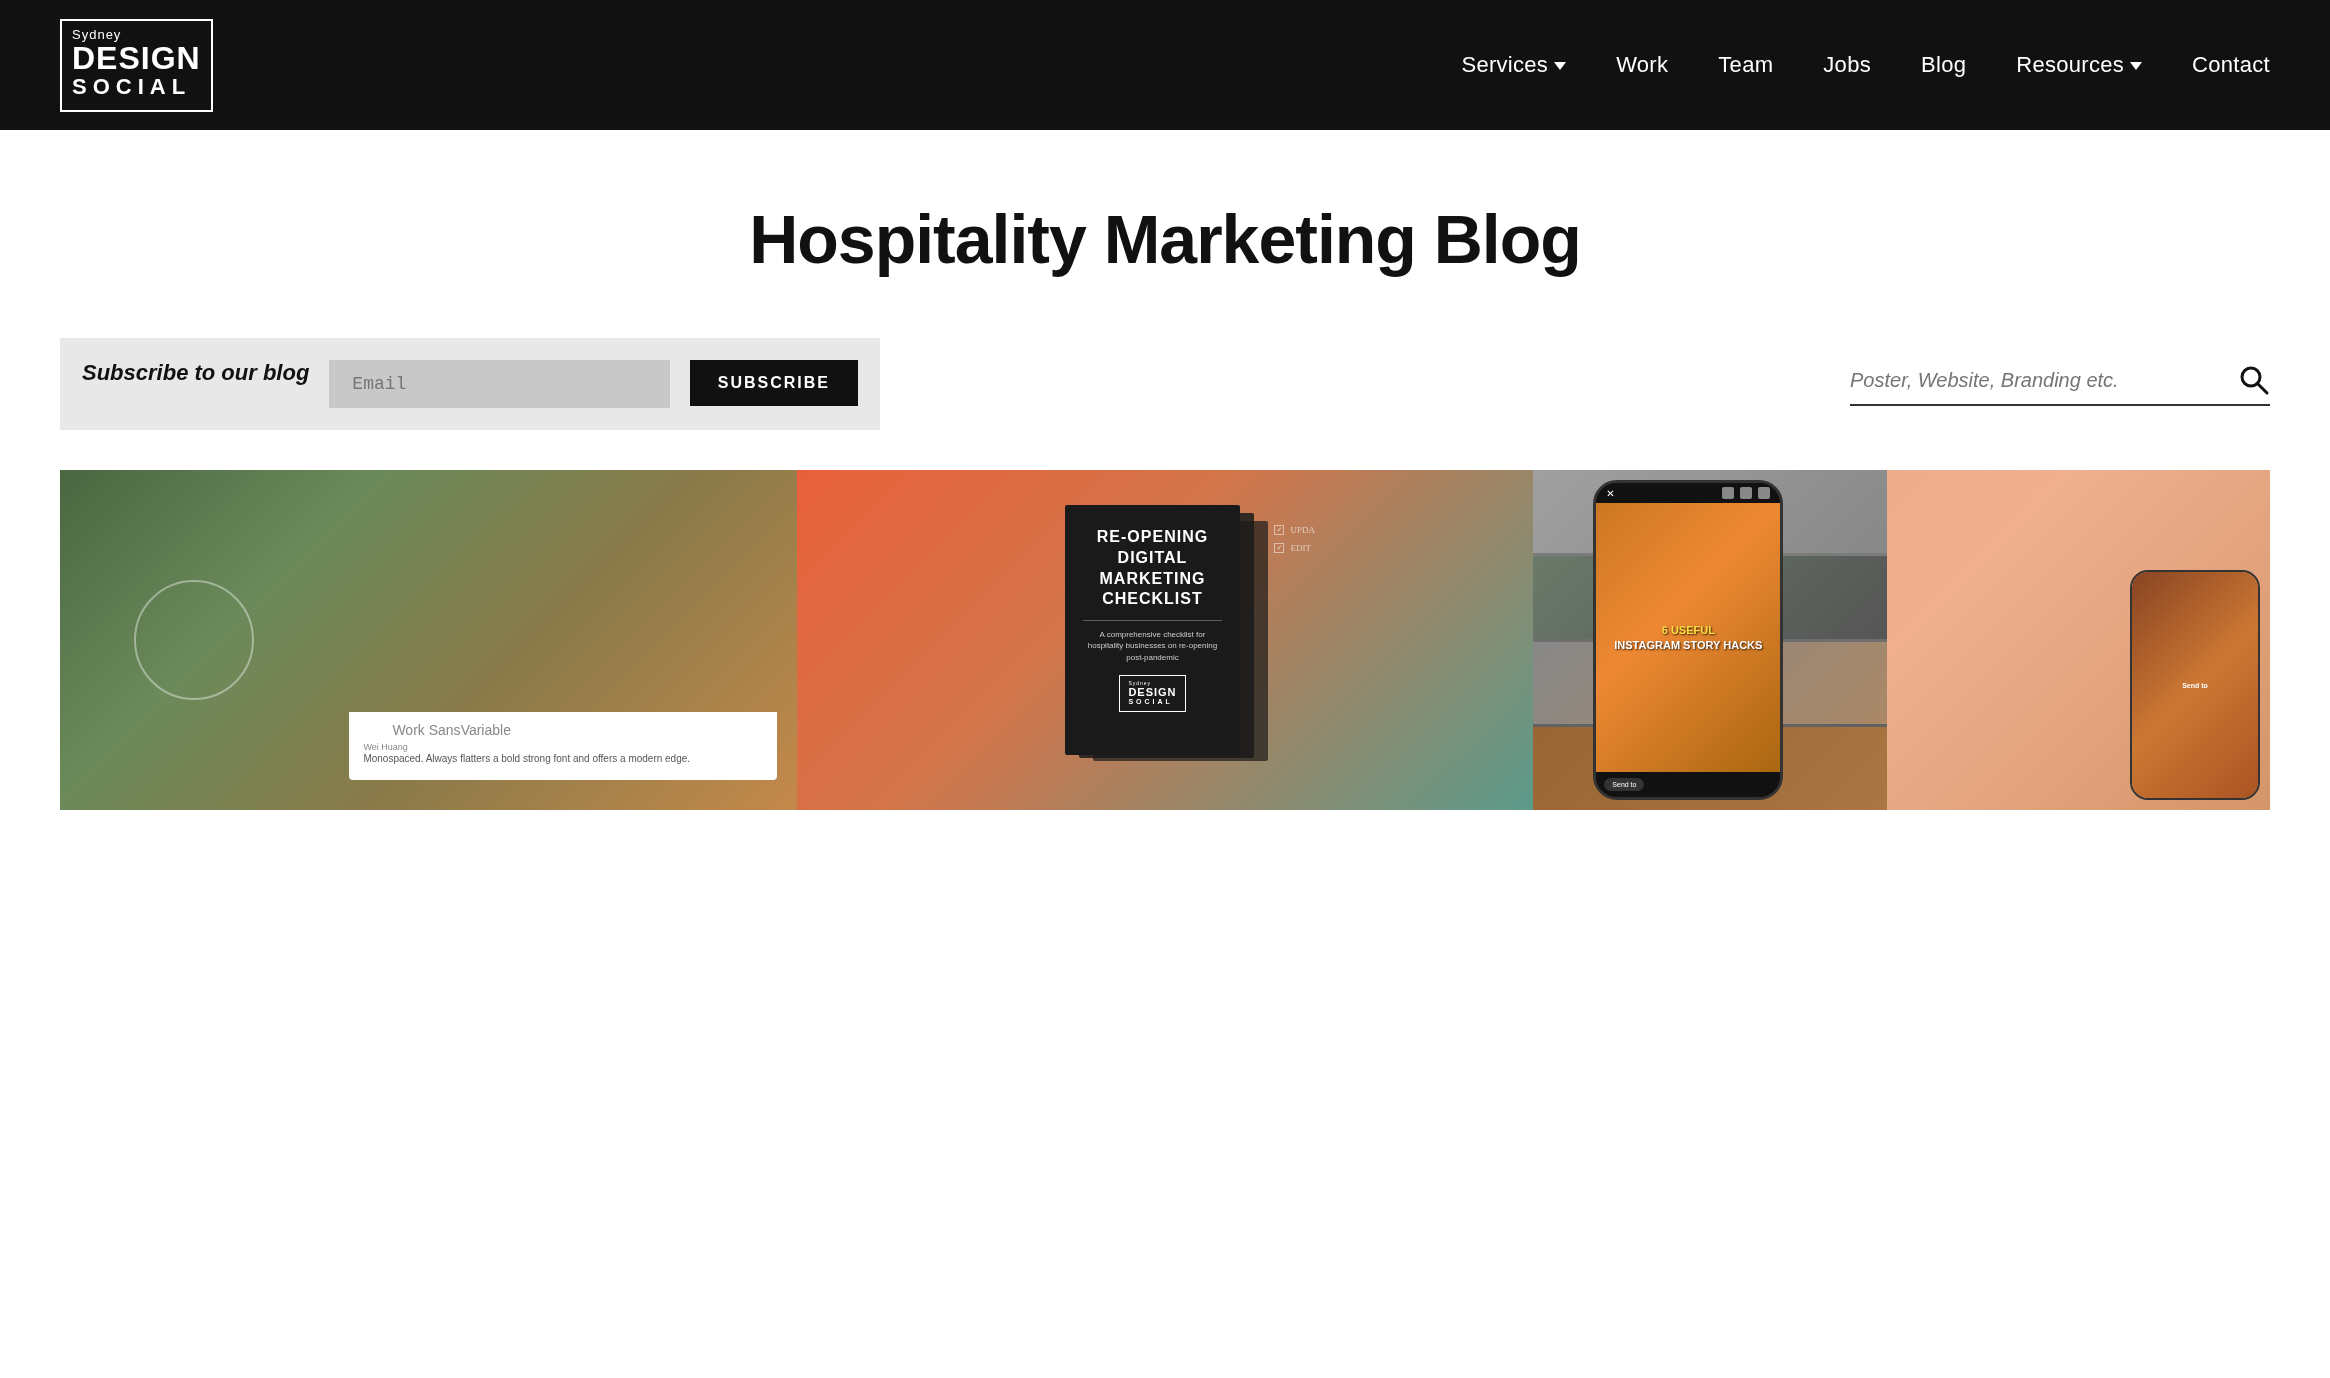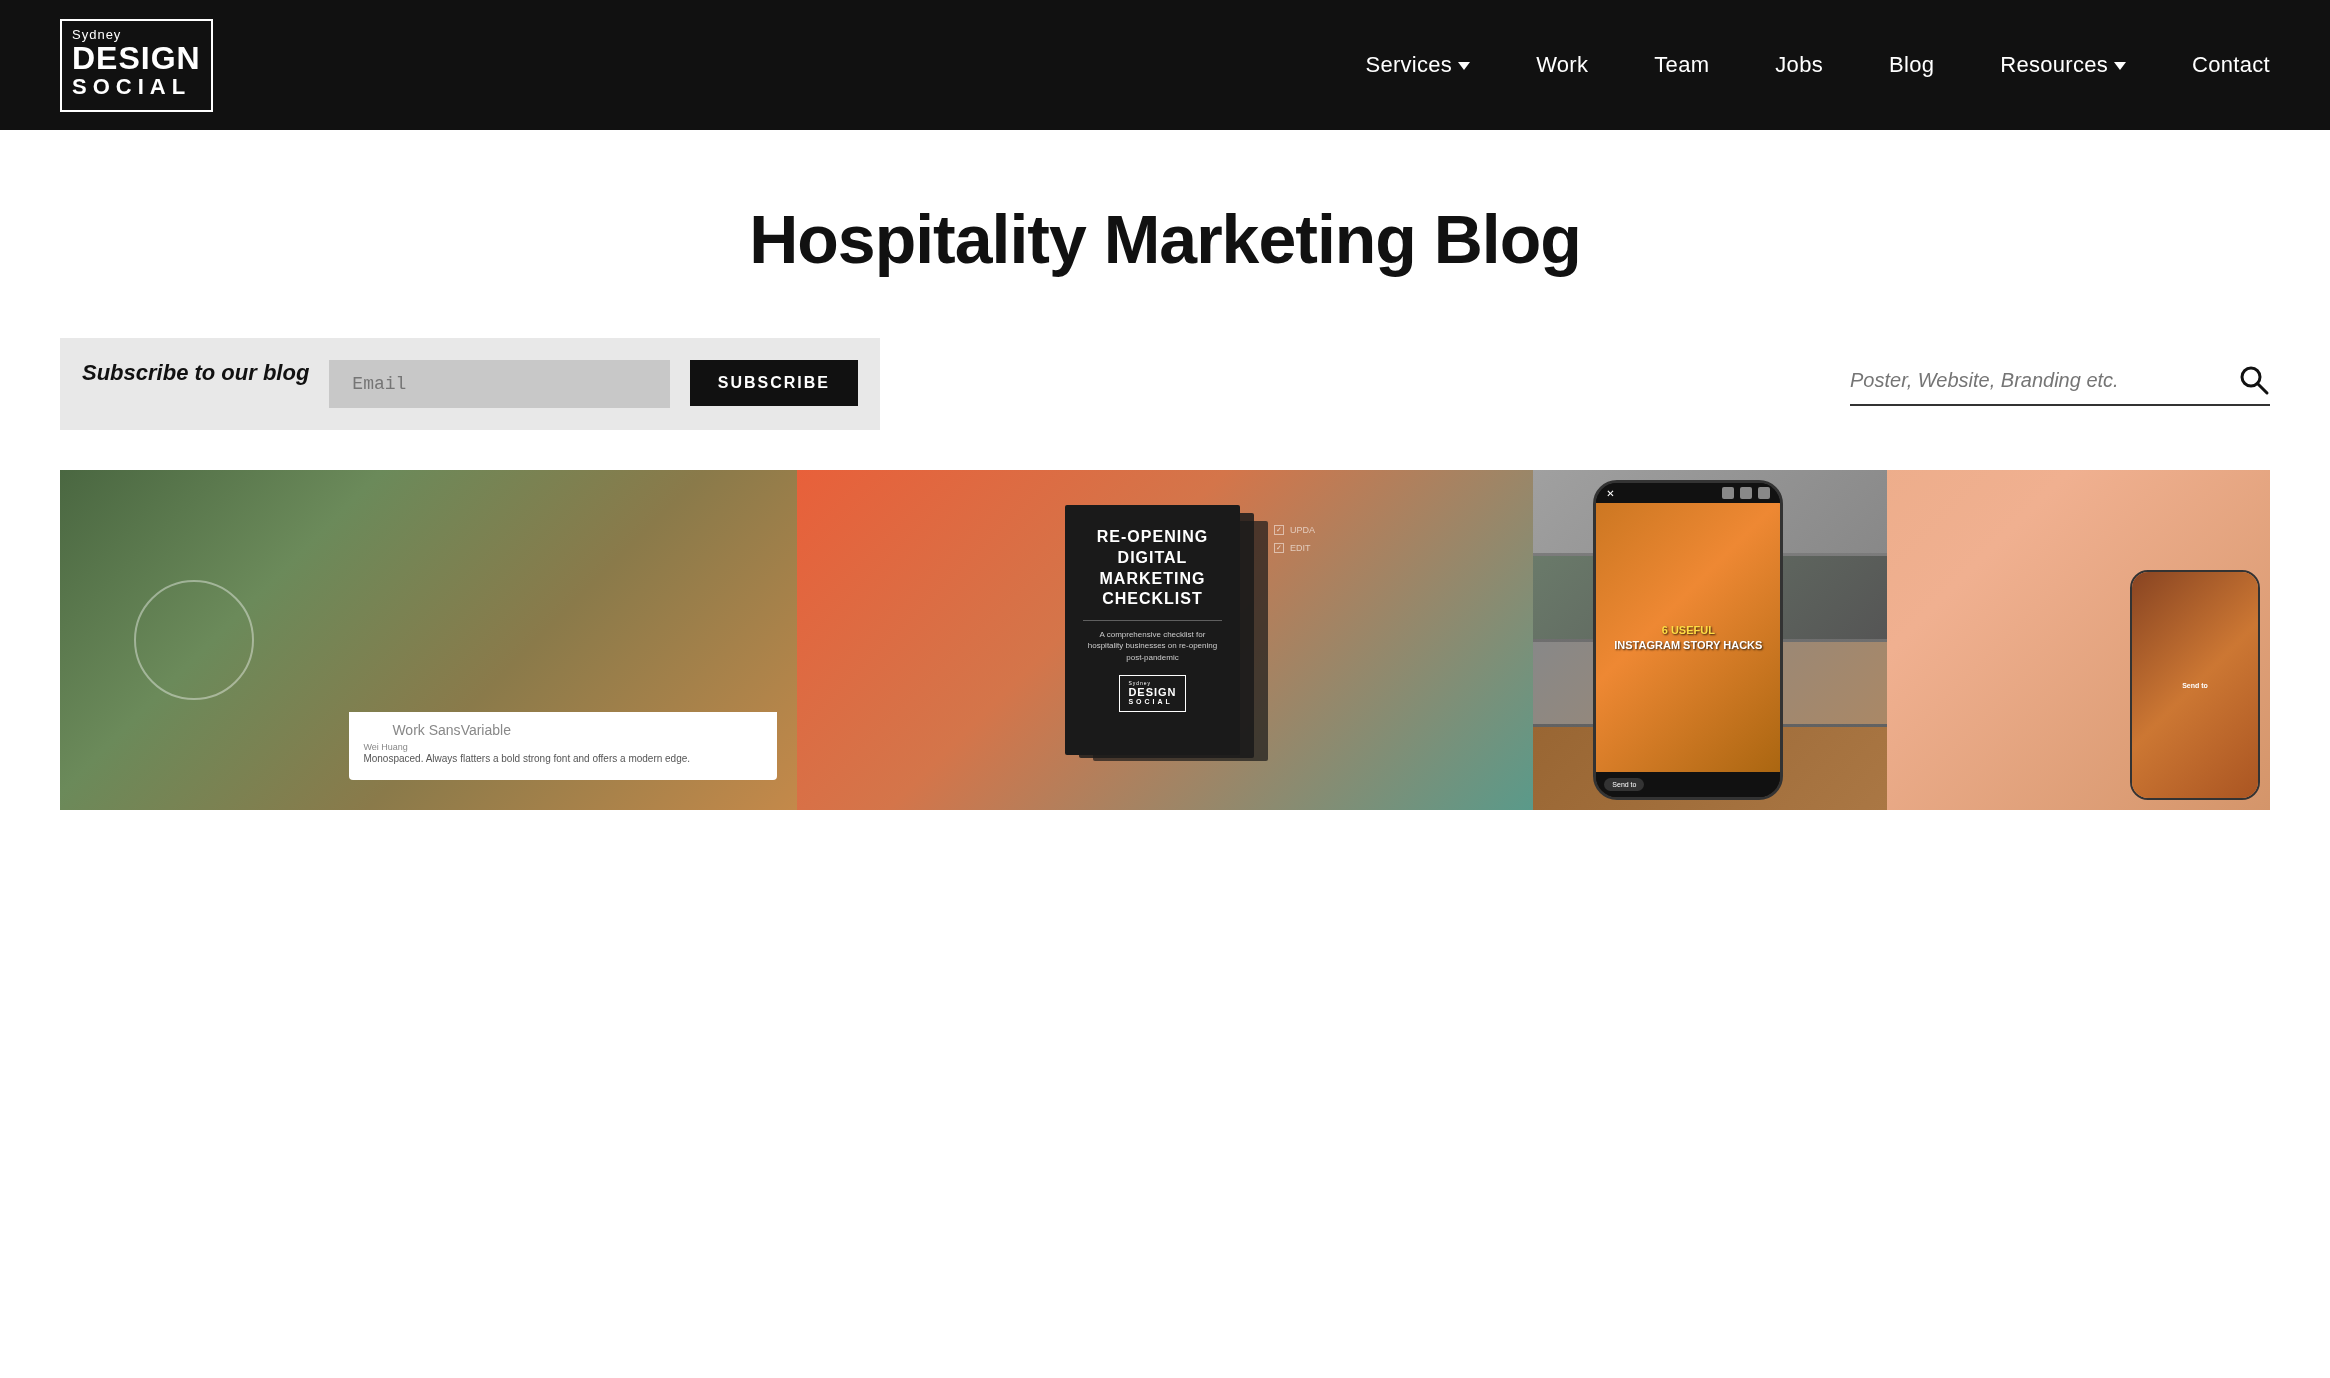--- a/index.html
+++ b/index.html
@@ -42,21 +42,21 @@
     .logo-social {
       color: #fff;
       font-size: 22px;
       font-weight: 700;
       letter-spacing: 6px;
       display: block;
     }
     .nav-links {
       display: flex;
       align-items: center;
-      gap: 66px;
+      gap: 50px;
       list-style: none;
     }
     .nav-links li a {
       color: #fff;
       text-decoration: none;
       font-size: 22px;
       font-weight: 500;
       letter-spacing: 0.3px;
     }
     .nav-links li a.has-dropdown {
@@ -330,20 +330,21 @@
       display: flex;
       flex-direction: column;
       gap: 8px;
     }
     .checklist-sidebar-item {
       display: flex;
       align-items: flex-end;
       gap: 6px;
       font-size: 9px;
       color: rgba(255,255,255,0.6);
+      font-family: Liberation Serif, serif;
     }
     .check-box {
       width: 10px;
       height: 10px;
       border: 1.5px solid rgba(255,255,255,0.5);
       display: flex;
       align-items: center;
       justify-content: center;
       font-size: 7px;
       color: rgba(255,255,255,0.7);

